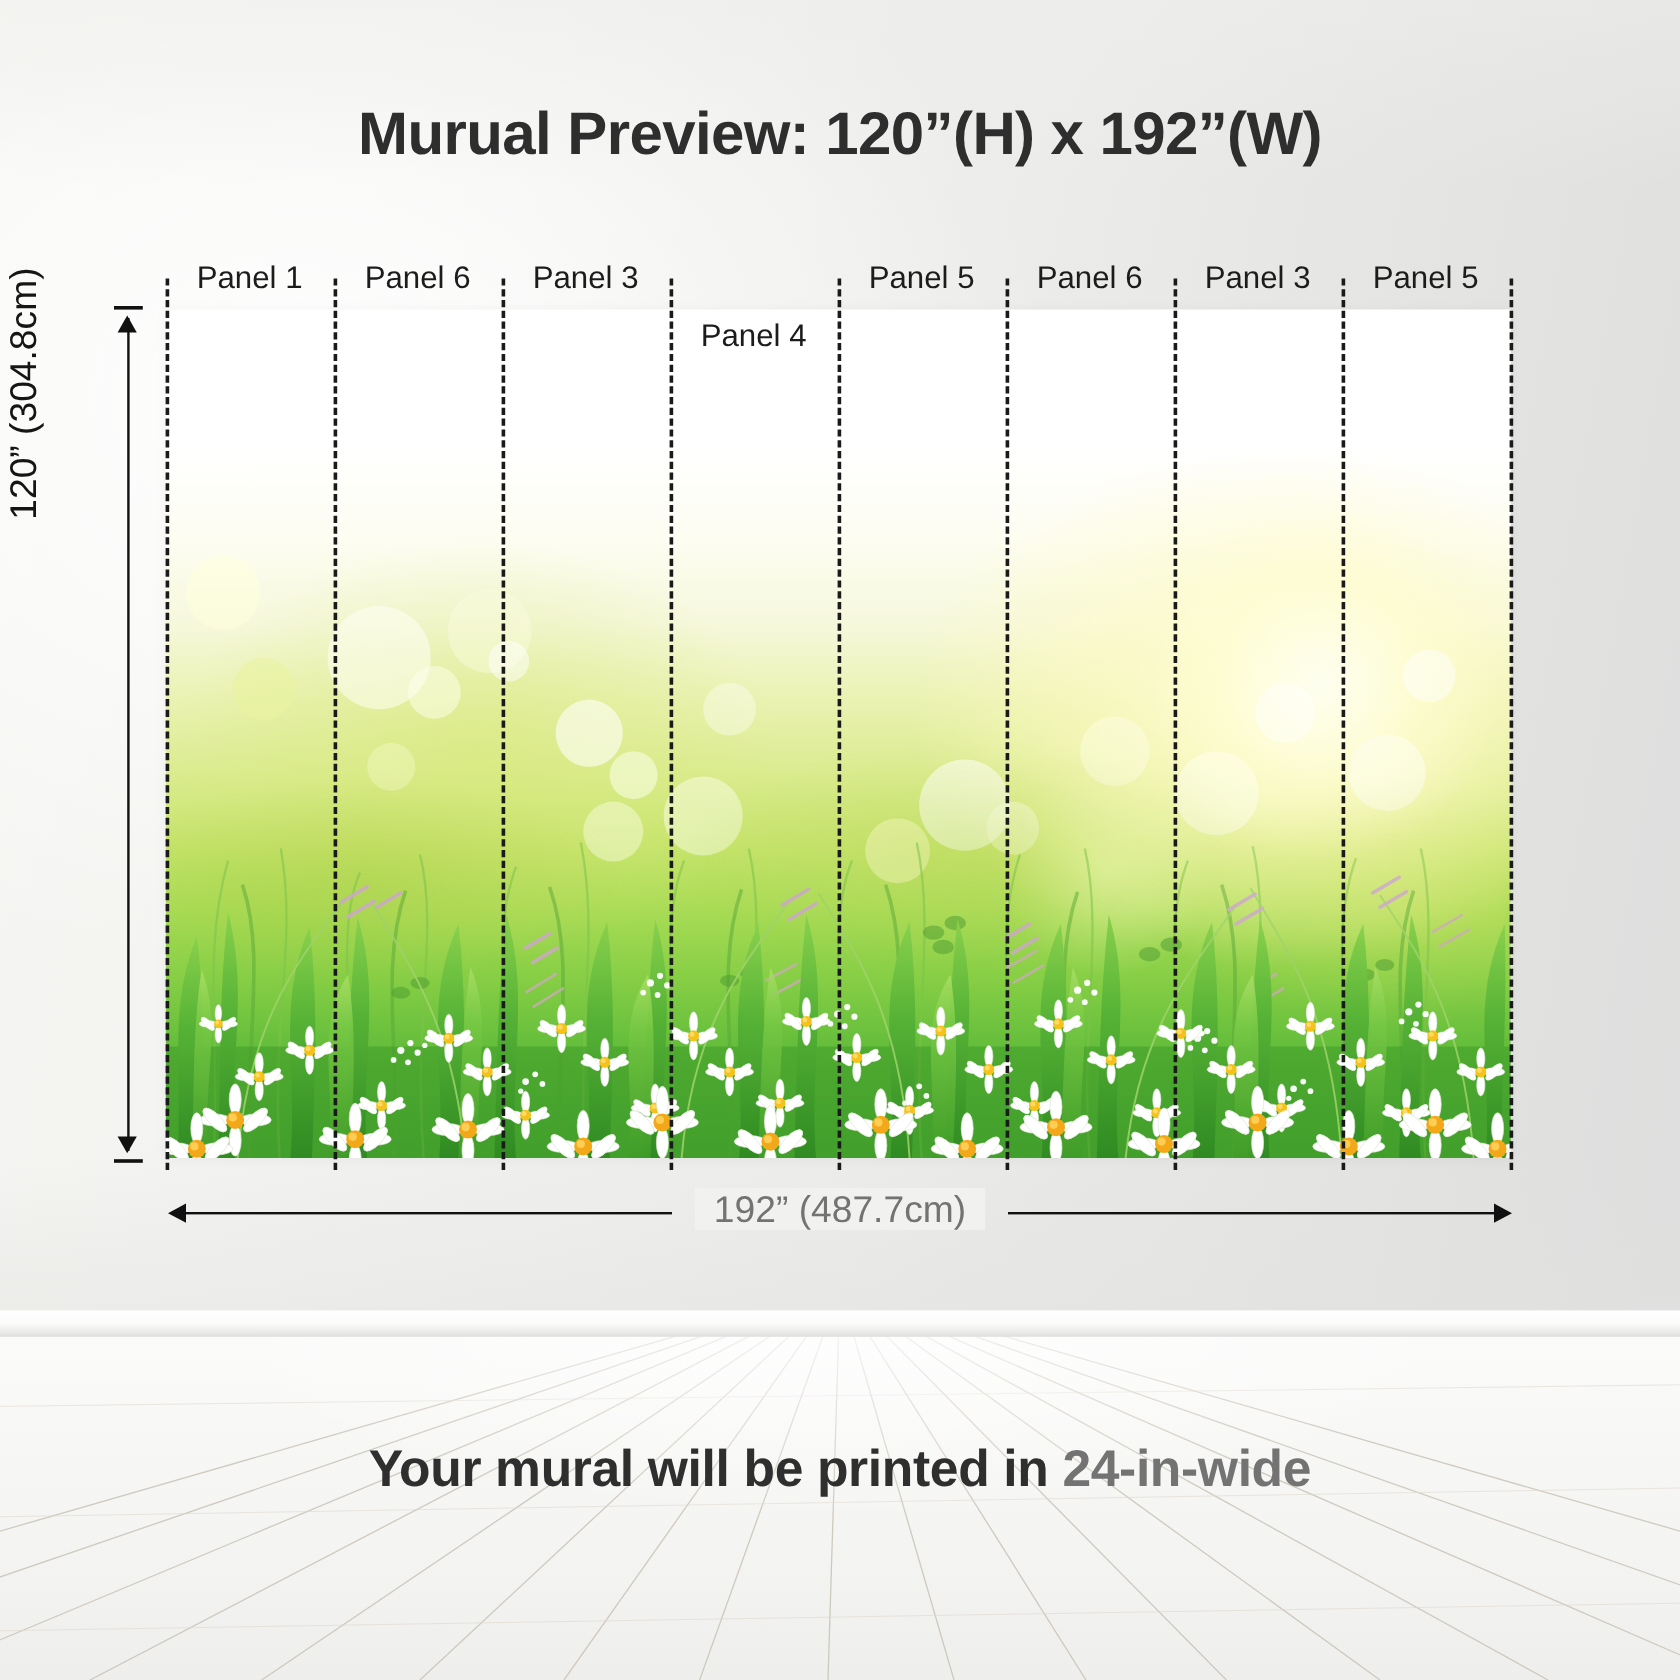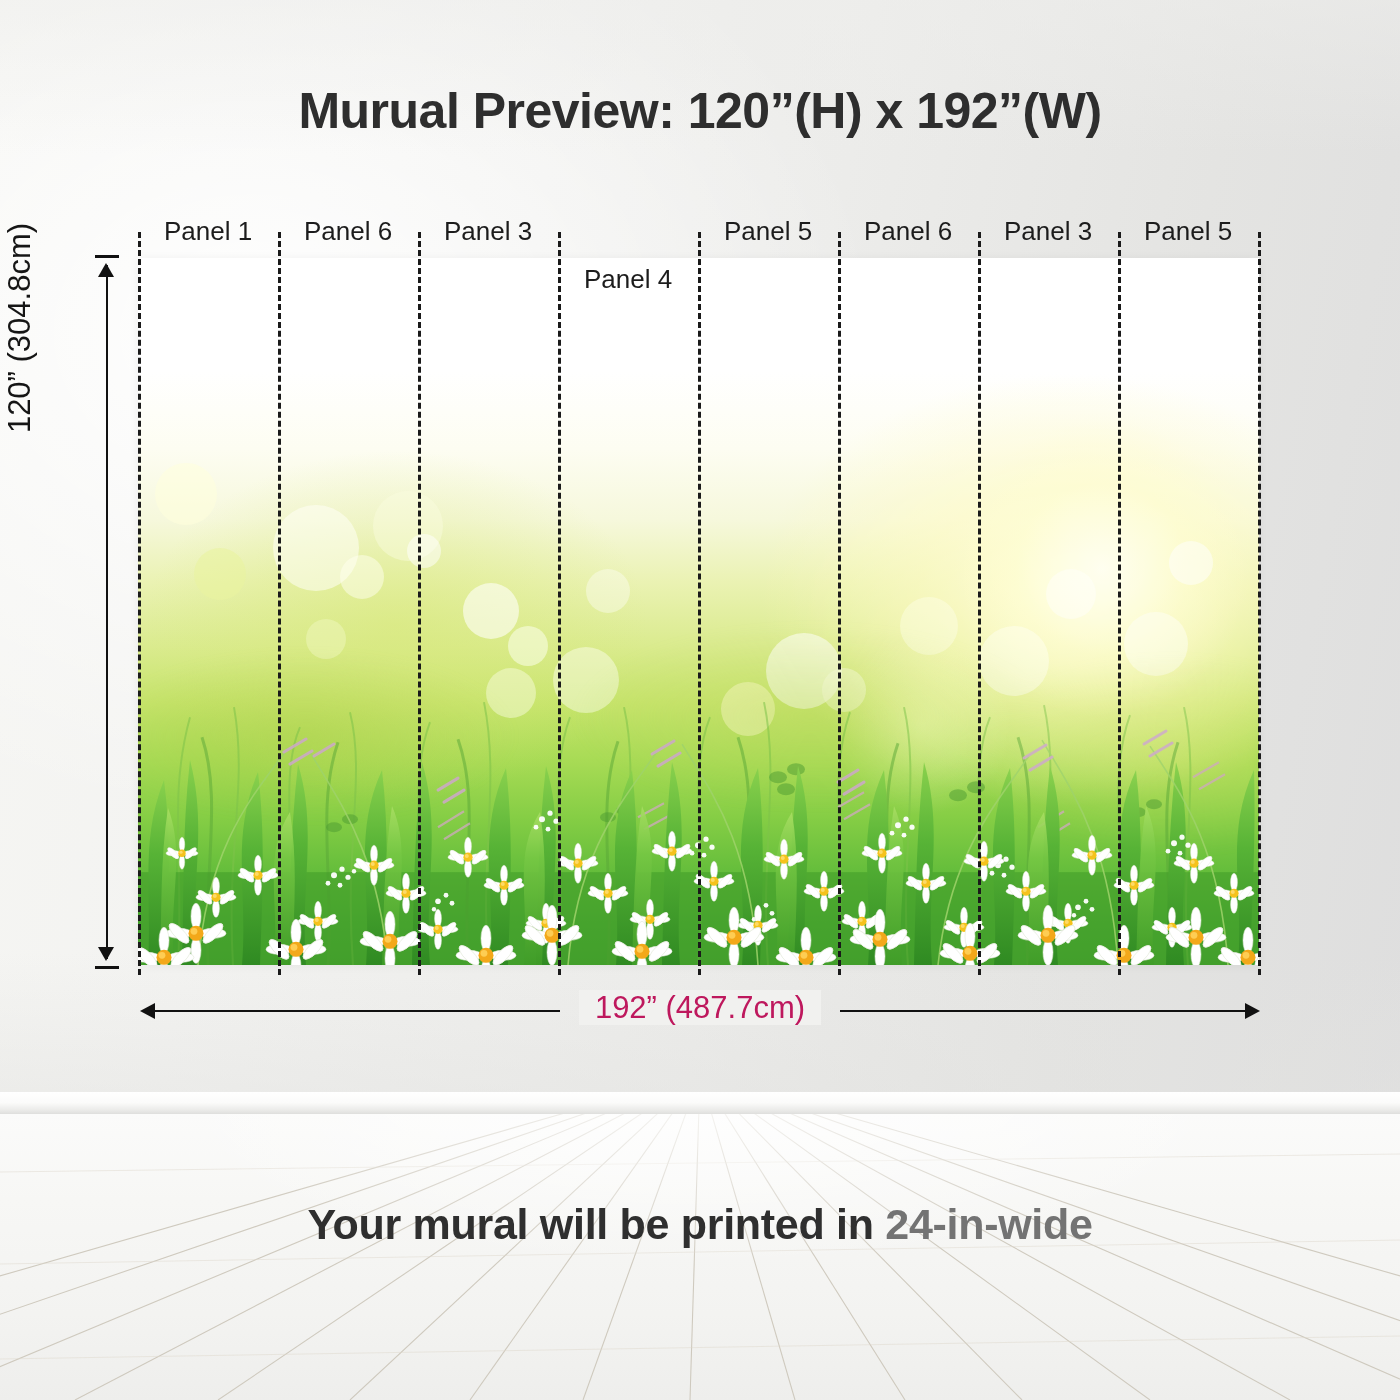--- a/index.html
+++ b/index.html
@@ -206,21 +206,21 @@
     border-top:8px solid transparent;
     border-bottom:8px solid transparent;
     border-left:15px solid #111;
   }
   #dim-h-label {
     position:absolute;
     left:0; top:-6px;
     width:1120px;
     text-align:center;
     font-size:31px;
-    color:#be185d;
+    color:#737373;
     white-space:nowrap;
   }
   #dim-h-label span { background:#f1f1ef; padding:0 16px; }
 
   
   #caption {
     position:absolute;
     left:0; top:1196px;
     width:1400px;
     text-align:center;

